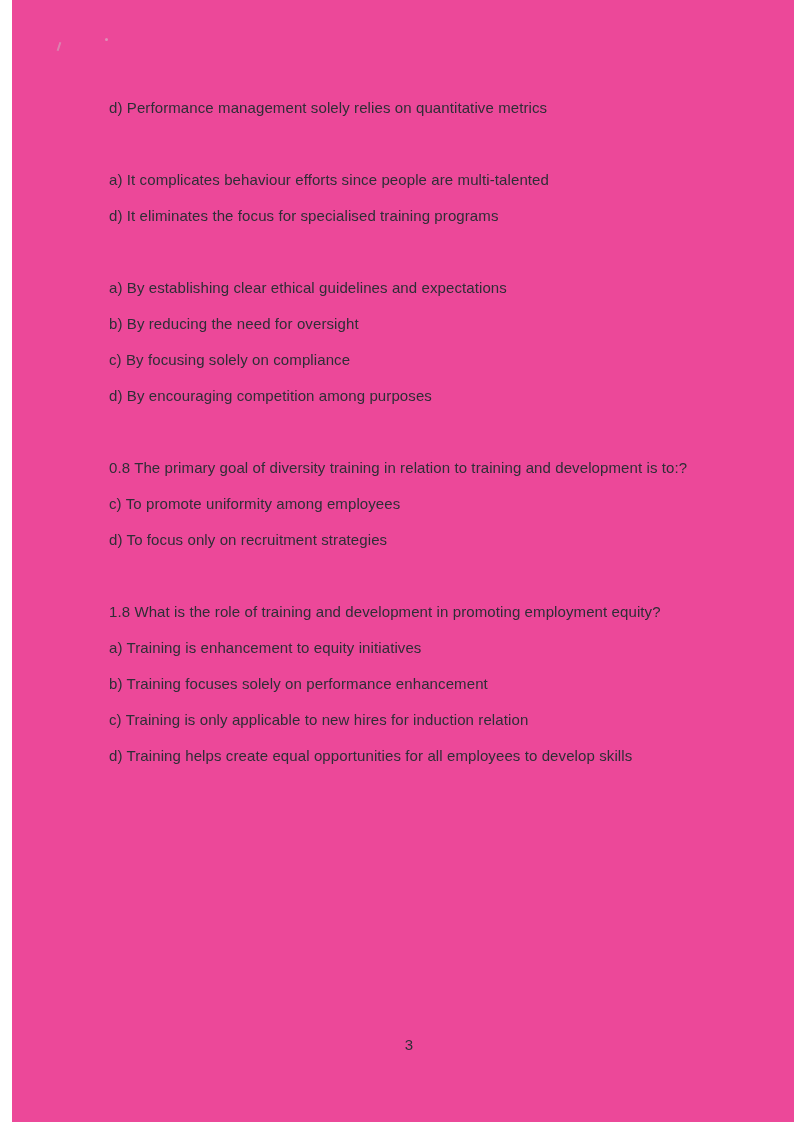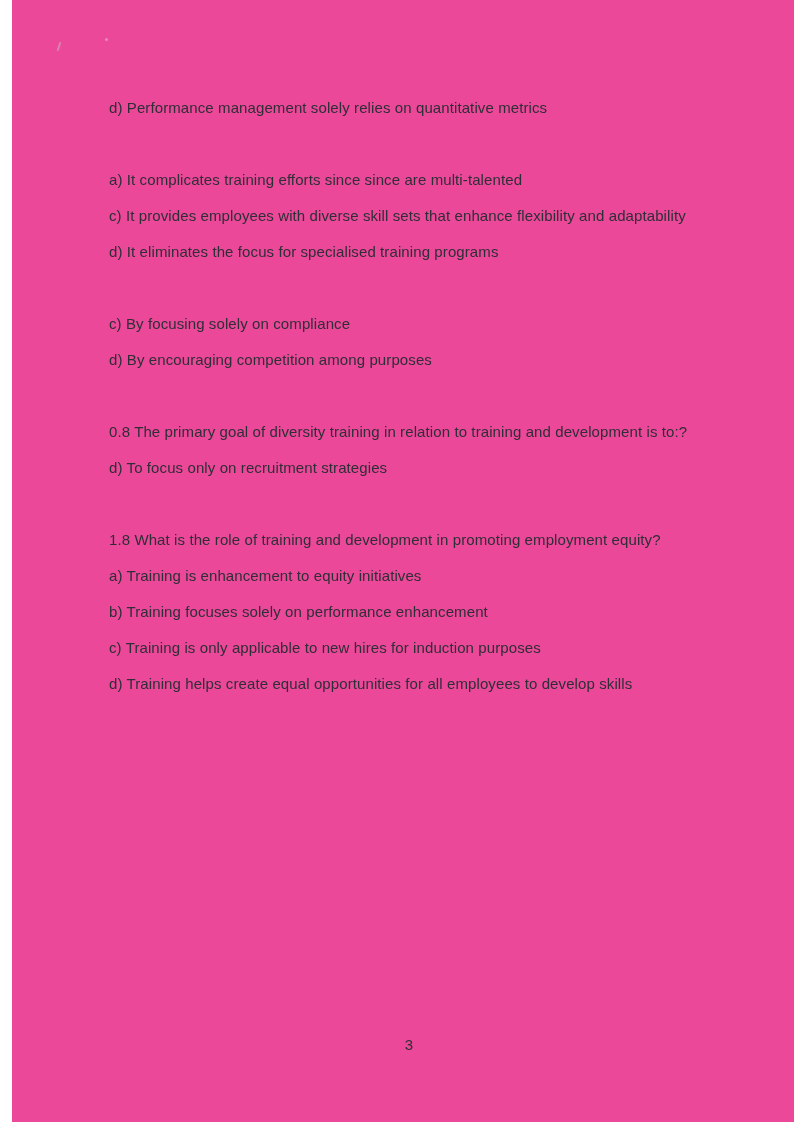--- a/index.html
+++ b/index.html
@@ -73,36 +73,38 @@
 <div class="page">
 
   <div class="artifact-1"></div>
   <div class="artifact-2"></div>
 
   <div class="content">
 
     <div class="line">d) Performance management solely relies on quantitative metrics</div>
     <div class="gap"></div>
 
-    <div class="line">a) It complicates training efforts since since are multi-talented</div>
-    <div class="line">c) It provides employees with diverse skill sets that enhance flexibility and adaptability</div>
+    <div class="line">a) It complicates behaviour efforts since people are multi-talented</div>
     <div class="line">d) It eliminates the focus for specialised training programs</div>
     <div class="gap"></div>
 
+    <div class="line">a) By establishing clear ethical guidelines and expectations</div>
+    <div class="line">b) By reducing the need for oversight</div>
     <div class="line">c) By focusing solely on compliance</div>
     <div class="line">d) By encouraging competition among purposes</div>
     <div class="gap"></div>
 
     <div class="line">0.8 The primary goal of diversity training in relation to training and development is to:?</div>
+    <div class="line">c) To promote uniformity among employees</div>
     <div class="line">d) To focus only on recruitment strategies</div>
     <div class="gap"></div>
 
     <div class="line">1.8 What is the role of training and development in promoting employment equity?</div>
     <div class="line">a) Training is enhancement to equity initiatives</div>
     <div class="line">b) Training focuses solely on performance enhancement</div>
-    <div class="line">c) Training is only applicable to new hires for induction purposes</div>
+    <div class="line">c) Training is only applicable to new hires for induction relation</div>
     <div class="line">d) Training helps create equal opportunities for all employees to develop skills</div>
 
   </div>
 
   <div class="page-number">3</div>
 
 </div>
 
 </body></html>

